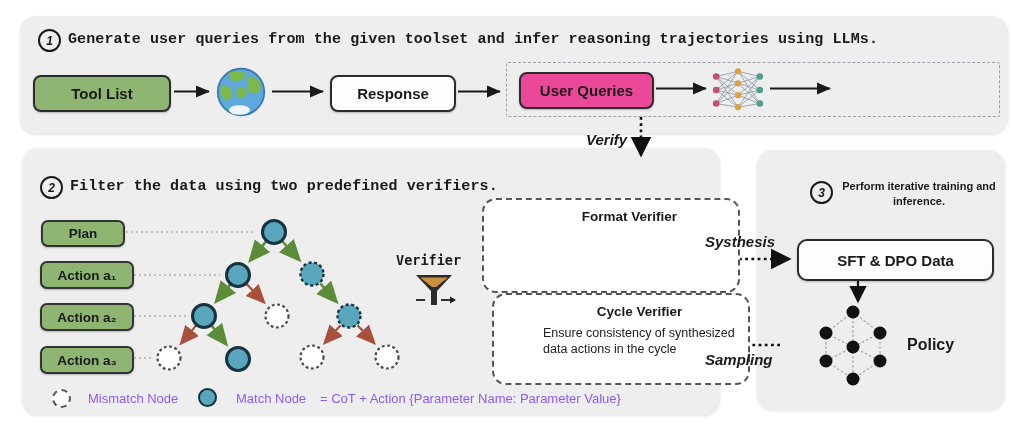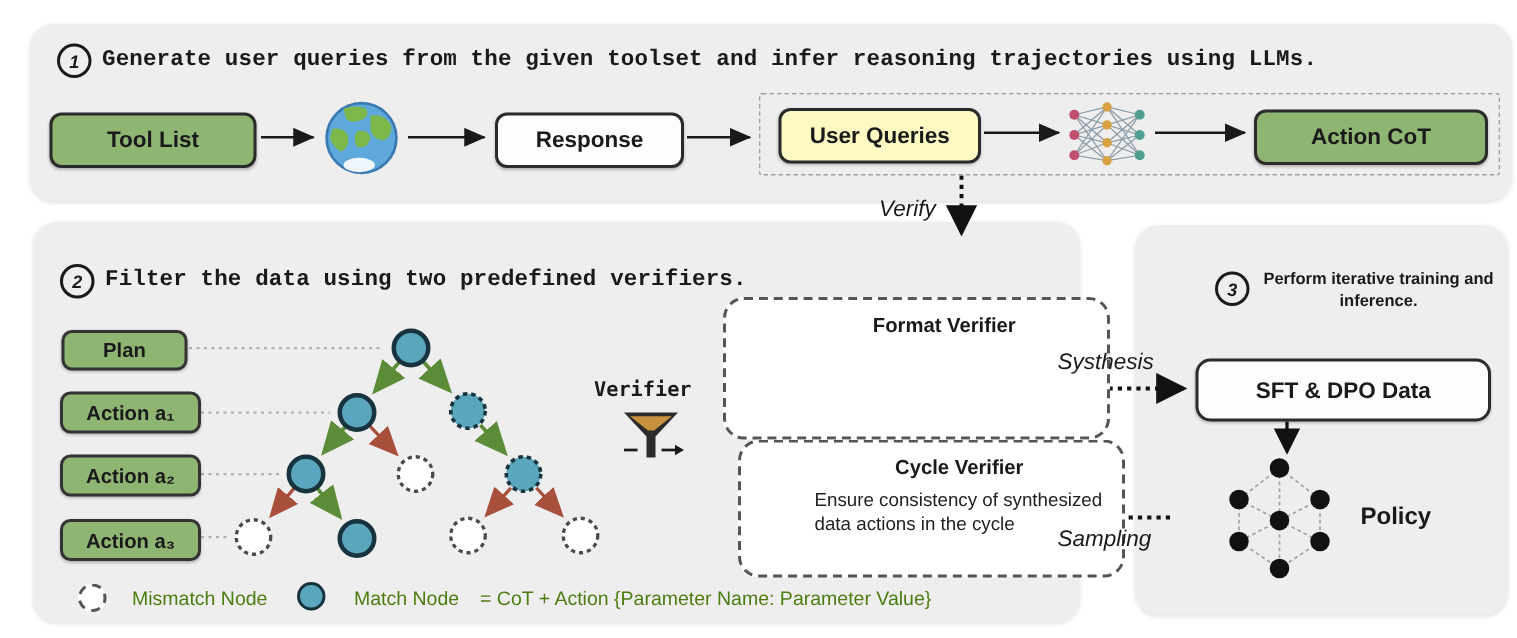--- a/index.html
+++ b/index.html
@@ -18,52 +18,52 @@
     font-weight:bold;font-style:italic;font-size:12px;background:transparent;z-index:12;
   }
   .panel-title{position:absolute;font-weight:bold;font-size:15px;z-index:12;letter-spacing:.1px;font-family:Liberation Mono, monospace;}
 
   .fbox{
     position:absolute;display:flex;align-items:center;justify-content:center;
     border:2.5px solid #2b2b2b;border-radius:8px;font-weight:bold;font-size:15px;
     box-shadow:0 1px 2px rgba(0,0,0,.25);z-index:10;background:#fff;
   }
   .green{background:#8fb573;}
-  .blue{background:#fef9c3;}
+  .blue{background:#ec4899;}
   .white{background:#fdfdfd;}
 
   .rowlabel{
     position:absolute;display:flex;align-items:center;justify-content:center;
     border:2px solid #333;border-radius:7px;background:#8fb573;
     font-weight:bold;font-size:13.5px;box-shadow:0 1px 2px rgba(0,0,0,.25);z-index:10;
   }
 
   .dashed-region{
     position:absolute;left:506px;top:62px;width:492px;height:53px;
     border:1.5px dashed #9aa0a6;border-radius:2px;z-index:6;
   }
 
   .vbox{
     position:absolute;width:217px;background:#fff;border:2px dashed #555;border-radius:14px;
     z-index:10;text-align:left;padding-left:37px;
   }
   .vbox .vtitle{font-weight:bold;font-size:13.5px;text-align:center;margin:9px 8px 6px 8px;}
   .vbox .vbody{font-size:12.5px;line-height:1.28;margin:0 10px 9px 12px;color:#222;}
 
-  .flowlabel{position:absolute;font-weight:normal;font-style:italic;font-size:15px;z-index:12;}
+  .flowlabel{position:absolute;font-weight:bold;font-style:italic;font-size:15px;z-index:12;}
 
   .legend-circle-mismatch{
     position:absolute;width:15px;height:15px;border:2px dashed #555;border-radius:50%;
     background:#fff;z-index:10;
   }
   .legend-circle-match{
     position:absolute;width:15px;height:15px;border:2.5px solid #16323c;border-radius:50%;
     background:#5aa7bd;z-index:10;
   }
-  .legend-text{position:absolute;font-size:13px;color:#4d7c0f;z-index:10;}
+  .legend-text{position:absolute;font-size:13px;color:#8b5cf6;z-index:10;}
 
   .mono-label{
     position:absolute;font-family:"DejaVu Sans Mono","Liberation Mono",monospace;
     font-weight:bold;font-size:13.5px;z-index:10;
   }
   .icon{position:absolute;z-index:10;}
   #overlay{position:absolute;left:0;top:0;width:1011px;height:425px;z-index:5;pointer-events:none;}
 
   .node-match{fill:#5aa7bd;stroke:#17333d;stroke-width:3;}
   .node-match-dashed{fill:#5aa7bd;stroke:#17333d;stroke-width:2.4;stroke-dasharray:3 2.6;}
@@ -141,21 +141,20 @@
         <circle cx="26" cy="28" r="3"></circle>
         <circle cx="26" cy="39.5" r="3"></circle>
       </g>
     <g fill="#4f9e8f">
         <circle cx="47" cy="10" r="3.2"></circle>
         <circle cx="47" cy="23" r="3.2"></circle>
         <circle cx="47" cy="36" r="3.2"></circle>
       </g>
   </svg>
 
-  <div class="fbox green" style="left:836px;top:73px;width:152px;height:33px;">Action CoT</div>
 
   <div class="flowlabel" style="left:586px;top:131px;">Verify</div>
 
   <div class="circled-num" style="left:40px;top:176px;">2</div>
   <div class="panel-title" style="left:70px;top:178px;">Filter the data using two predefined verifiers.</div>
 
   <div class="rowlabel" style="left:41px;top:220px;width:80px;height:23px;">Plan</div>
   <div class="rowlabel" style="left:40px;top:261px;width:90px;height:24px;">Action a₁</div>
   <div class="rowlabel" style="left:40px;top:303px;width:90px;height:24px;">Action a₂</div>
   <div class="rowlabel" style="left:40px;top:346px;width:90px;height:24px;">Action a₃</div>

